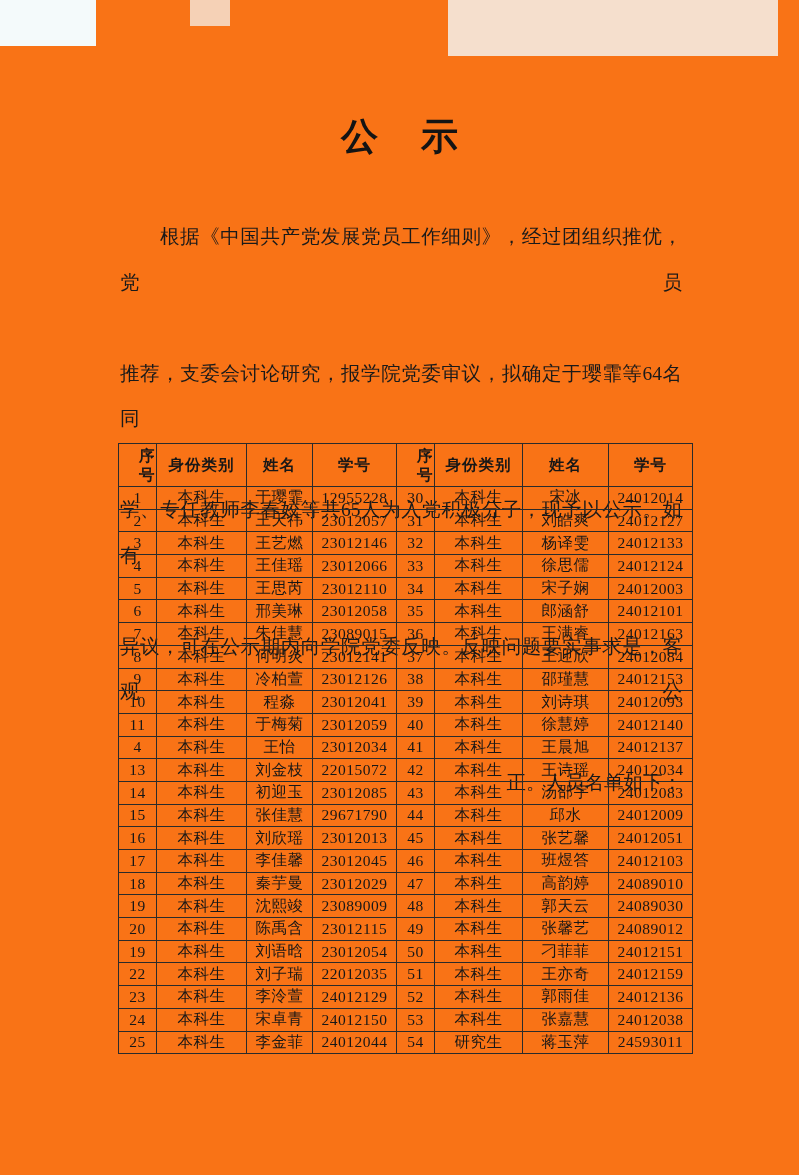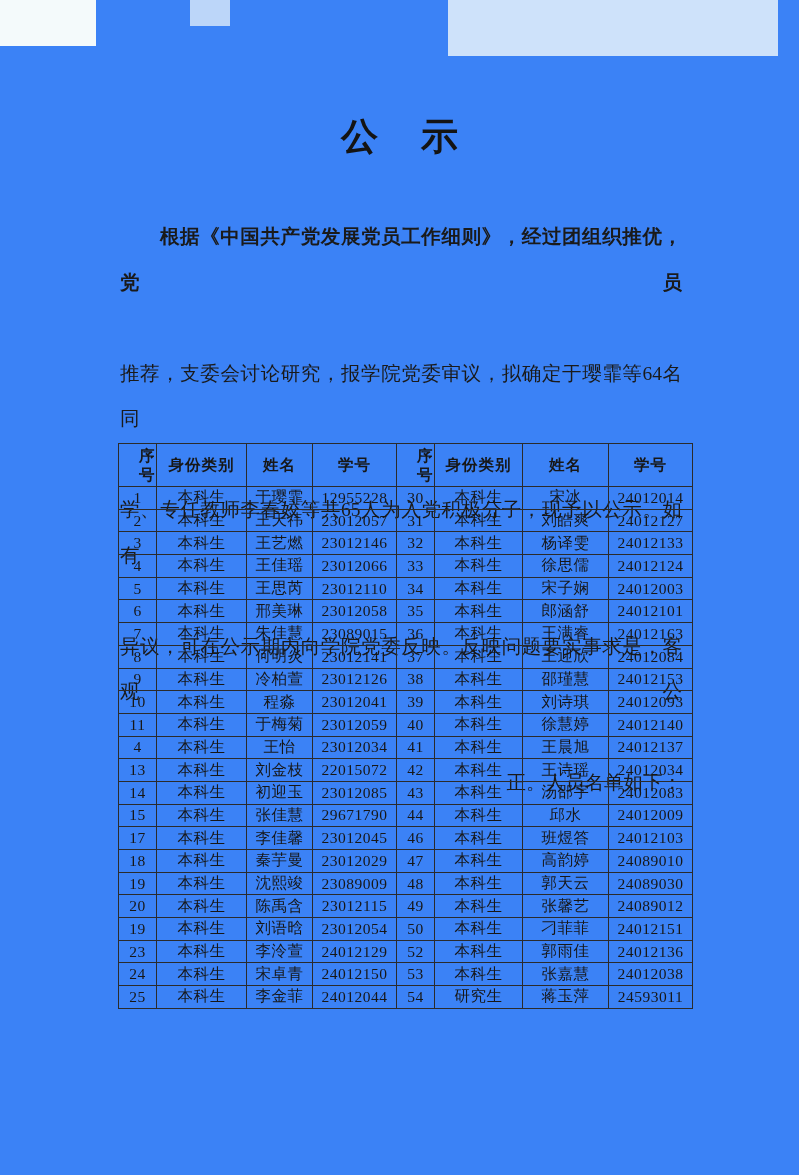--- a/index.html
+++ b/index.html
@@ -12,21 +12,21 @@
     height: 1175px;
     position: relative;
     overflow: hidden;
     font-family: "Liberation Serif", "DejaVu Serif", serif;
     color: #1c1c1c;
   }
   .page {
     position: relative;
     width: 799px;
     height: 1175px;
-    background: #3b82f6;
+    background: #f97316;
   }
   
   .scan-smudge {
     position: absolute;
     background: #f4fafb;
     pointer-events: none;
   }
   .smudge-a { left: 0; top: 0; width: 96px; height: 46px; }
   .smudge-b { left: 448px; top: 0; width: 330px; height: 56px; opacity: .8; }
   .smudge-c { left: 190px; top: 0; width: 40px; height: 26px; opacity: .7; }
@@ -56,21 +56,21 @@
   }
   .jline { text-align: justify; }
   .jline::after {
     content: "";
     display: inline-block;
     width: 100%;
     height: 0;
     line-height: 0;
     vertical-align: top;
   }
-  .jline.first-line { text-indent: 2.05em; font-weight: bold; }
+  .jline.first-line { text-indent: 2.05em; }
   .plain-line { text-align: right; }
 
   table.roster {
     position: absolute;
     top: 443px;
     left: 118px;
     width: 574px;
     border-collapse: collapse;
     table-layout: fixed;
     color: #171717;
@@ -290,20 +290,30 @@
           <td>15</td>
           <td>本科生</td>
           <td>张佳慧</td>
           <td>29671790</td>
           <td>44</td>
           <td>本科生</td>
           <td>邱水</td>
           <td>24012009</td>
         </tr>
         <tr>
+          <td>16</td>
+          <td>本科生</td>
+          <td>刘欣瑶</td>
+          <td>23012013</td>
+          <td>45</td>
+          <td>本科生</td>
+          <td>张艺馨</td>
+          <td>24012051</td>
+        </tr>
+        <tr>
           <td>17</td>
           <td>本科生</td>
           <td>李佳馨</td>
           <td>23012045</td>
           <td>46</td>
           <td>本科生</td>
           <td>班煜答</td>
           <td>24012103</td>
         </tr>
         <tr>
@@ -338,20 +348,30 @@
         </tr>
         <tr>
           <td>19</td>
           <td>本科生</td>
           <td>刘语晗</td>
           <td>23012054</td>
           <td>50</td>
           <td>本科生</td>
           <td>刁菲菲</td>
           <td>24012151</td>
+        </tr>
+        <tr>
+          <td>22</td>
+          <td>本科生</td>
+          <td>刘子瑞</td>
+          <td>22012035</td>
+          <td>51</td>
+          <td>本科生</td>
+          <td>王亦奇</td>
+          <td>24012159</td>
         </tr>
         <tr>
           <td>23</td>
           <td>本科生</td>
           <td>李泠萱</td>
           <td>24012129</td>
           <td>52</td>
           <td>本科生</td>
           <td>郭雨佳</td>
           <td>24012136</td>

